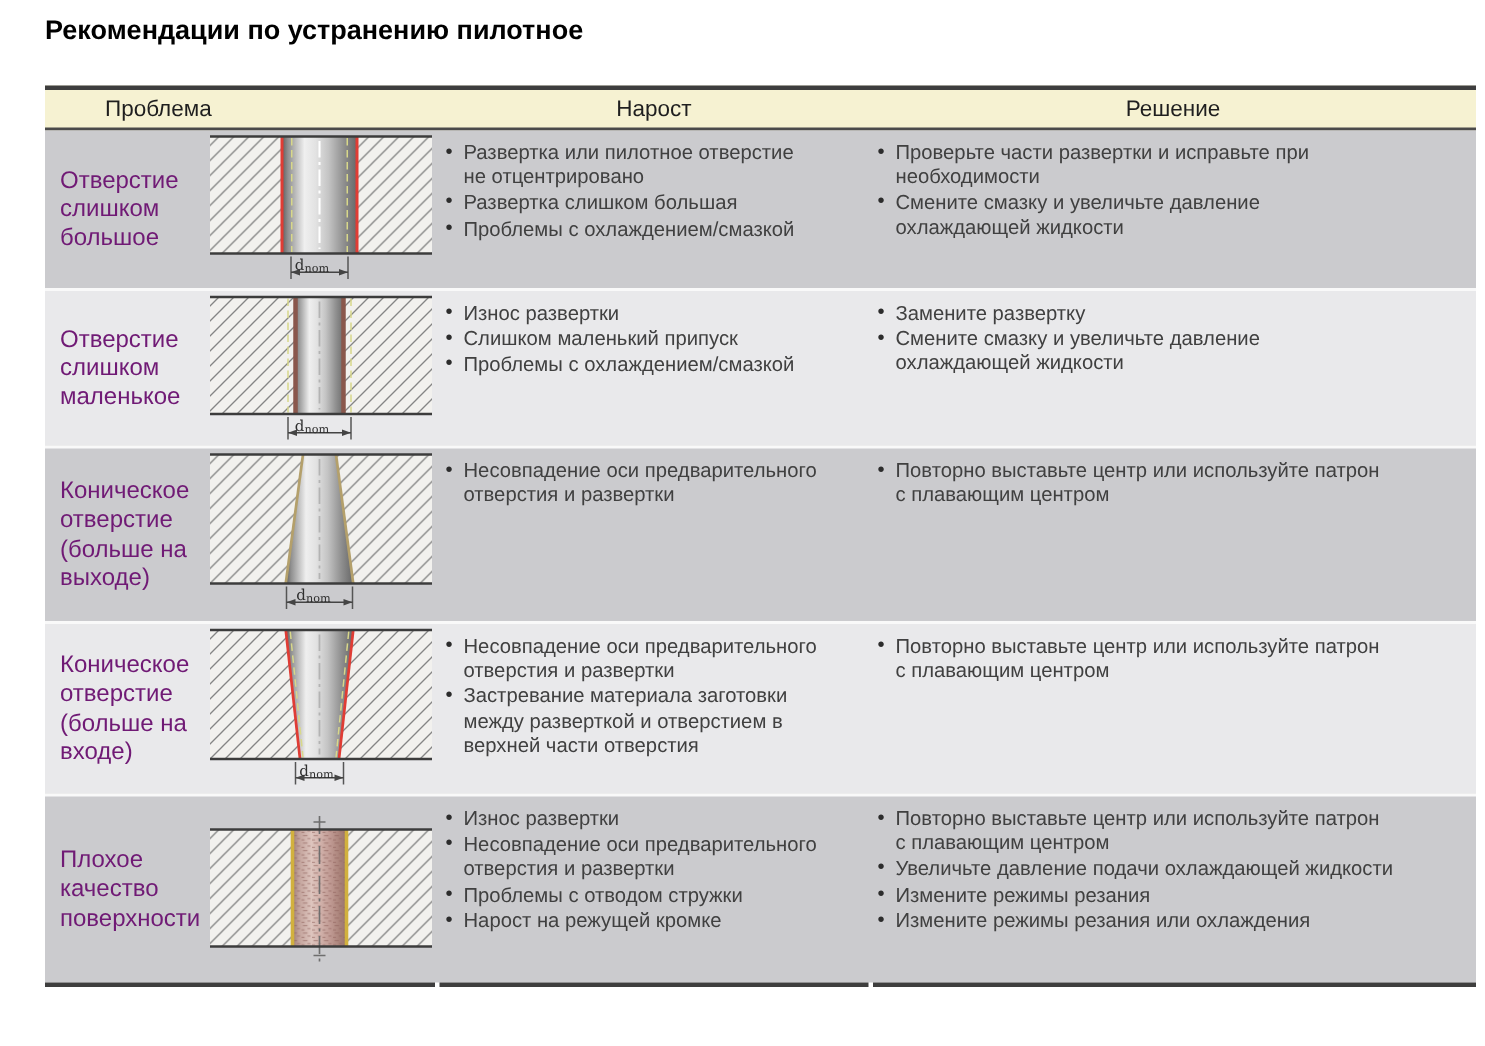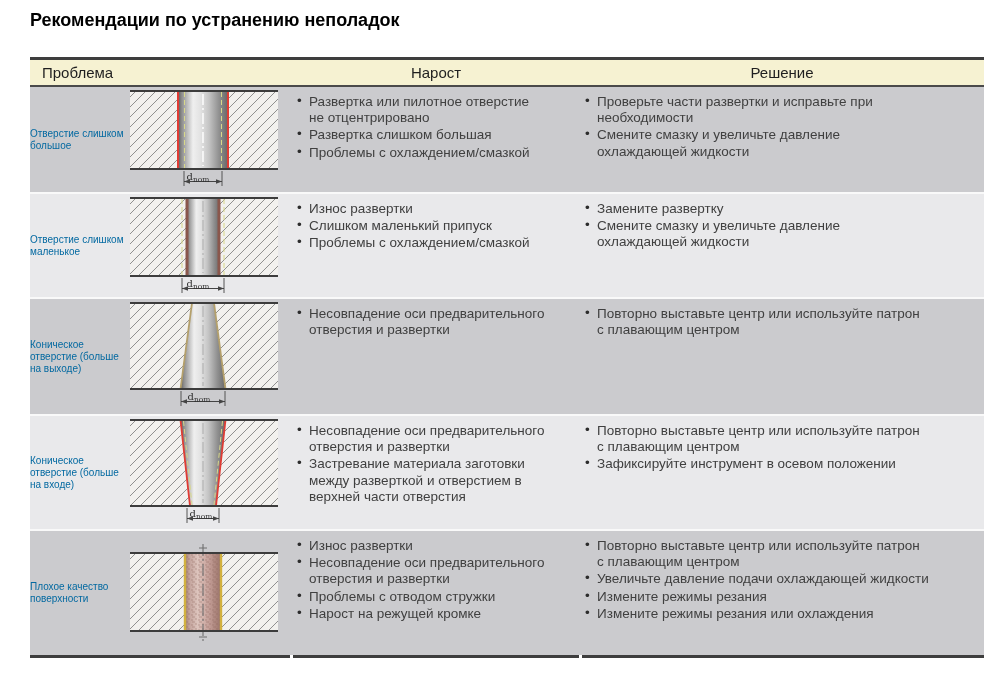--- a/index.html
+++ b/index.html
@@ -3,33 +3,33 @@
 <meta charset="utf-8">
 <style>
   html,body{margin:0;padding:0;background:#fff;}
   .page{position:relative;width:990px;height:697px;background:#fff;overflow:hidden;
         font-family:"Liberation Sans",sans-serif;color:#333;}
   .title{position:absolute;left:30px;top:10px;margin:0;font-size:18px;font-weight:bold;color:#000;}
   .table{position:absolute;left:30px;top:57px;width:954px;}
   .thead{display:grid;grid-template-columns:262px 288px 404px;background:#f6f2d2;
          border-top:3px solid #3e3e3e;border-bottom:2px solid #4a4a4a;
          height:25px;align-items:center;font-size:15px;color:#1f1f1f;}
-  .hc1{padding-left:12px;}
+  .hc1{padding-left:12px;margin-left:28px;}
   .hc2,.hc3{text-align:center;}
   .trow{display:grid;grid-template-columns:262px 288px 404px;}
   .trow + .trow{border-top:2px solid #f9f9f9;}
   .row-dark{background:#cbcbce;}
   .row-light{background:#e9e9eb;}
   .r1{min-height:105px;}
   .r2{min-height:103px;}
   .r3{min-height:115px;}
   .r4{min-height:113px;}
   .r5{min-height:124px;}
   .pcell{display:flex;}
-  .plabel{width:96px;align-self:center;font-size:10px;line-height:1.2;color:#0369a1;}
+  .plabel{width:96px;align-self:center;padding-left:10px;font-size:16px;line-height:1.2;color:#701a75;}
   .dia{align-self:flex-start;margin-top:2px;margin-left:2px;}
   .r5 .dia{align-self:center;margin-top:0;}
   .cell ul{list-style:none;margin:0;padding:7px 0 0 4px;font-size:13.5px;line-height:1.2;color:#404040;}
   .cell li{position:relative;padding-left:13px;margin-bottom:1px;}
   .cell li::before{content:"\2022";position:absolute;left:1px;top:-1px;color:#2c2c2c;}
   .causes li{max-width:236px;}
   .solutions li{max-width:332px;}
   .tfoot{display:grid;grid-template-columns:260px 286px 402px;gap:0 3px;}
   .tfoot div{height:3px;background:#3e3e3e;}
   .dim-text{font-family:"DejaVu Serif",serif;fill:#2f2f2f;}
@@ -62,21 +62,21 @@
         <stop offset="0.70" stop-color="#c09a93"></stop>
         <stop offset="0.88" stop-color="#a98279"></stop>
         <stop offset="1" stop-color="#97736c"></stop>
       </linearGradient>
       <pattern id="rough" width="7" height="5" patternUnits="userSpaceOnUse">
         <path d="M1,1 h3 M4,3 h2 M0,4 h2" stroke="#8f625c" stroke-width="0.8" opacity="0.55" fill="none"></path>
       </pattern>
     </defs>
   </svg>
 
-  <h1 class="title">Рекомендации по устранению неполадок</h1>
+  <h1 class="title">Рекомендации по устранению пилотное</h1>
 
   <div class="table">
 
     <div class="thead">
       <div class="hc1">Проблема</div>
       <div class="hc2">Нарост</div>
       <div class="hc3">Решение</div>
     </div>
 
     <div class="trow row-dark r1">
@@ -205,21 +205,20 @@
       </div>
       <div class="cell causes">
         <ul>
           <li>Несовпадение оси предварительного отверстия и развертки</li>
           <li>Застревание материала заготовки между разверткой и отверстием в верхней части отверстия</li>
         </ul>
       </div>
       <div class="cell solutions">
         <ul>
           <li>Повторно выставьте центр или используйте патрон с плавающим центром</li>
-          <li>Зафиксируйте инструмент в осевом положении</li>
         </ul>
       </div>
     </div>
 
     <div class="trow row-dark r5">
       <div class="cell pcell">
         <div class="plabel">Плохое качество поверхности</div>
         <svg class="dia" width="152" height="104" viewBox="0 0 152 104">
           <rect x="2" y="12" width="148" height="78" fill="url(#hatch)"></rect>
           <rect x="57" y="12" width="36" height="78" fill="url(#pinkmetal)"></rect>

